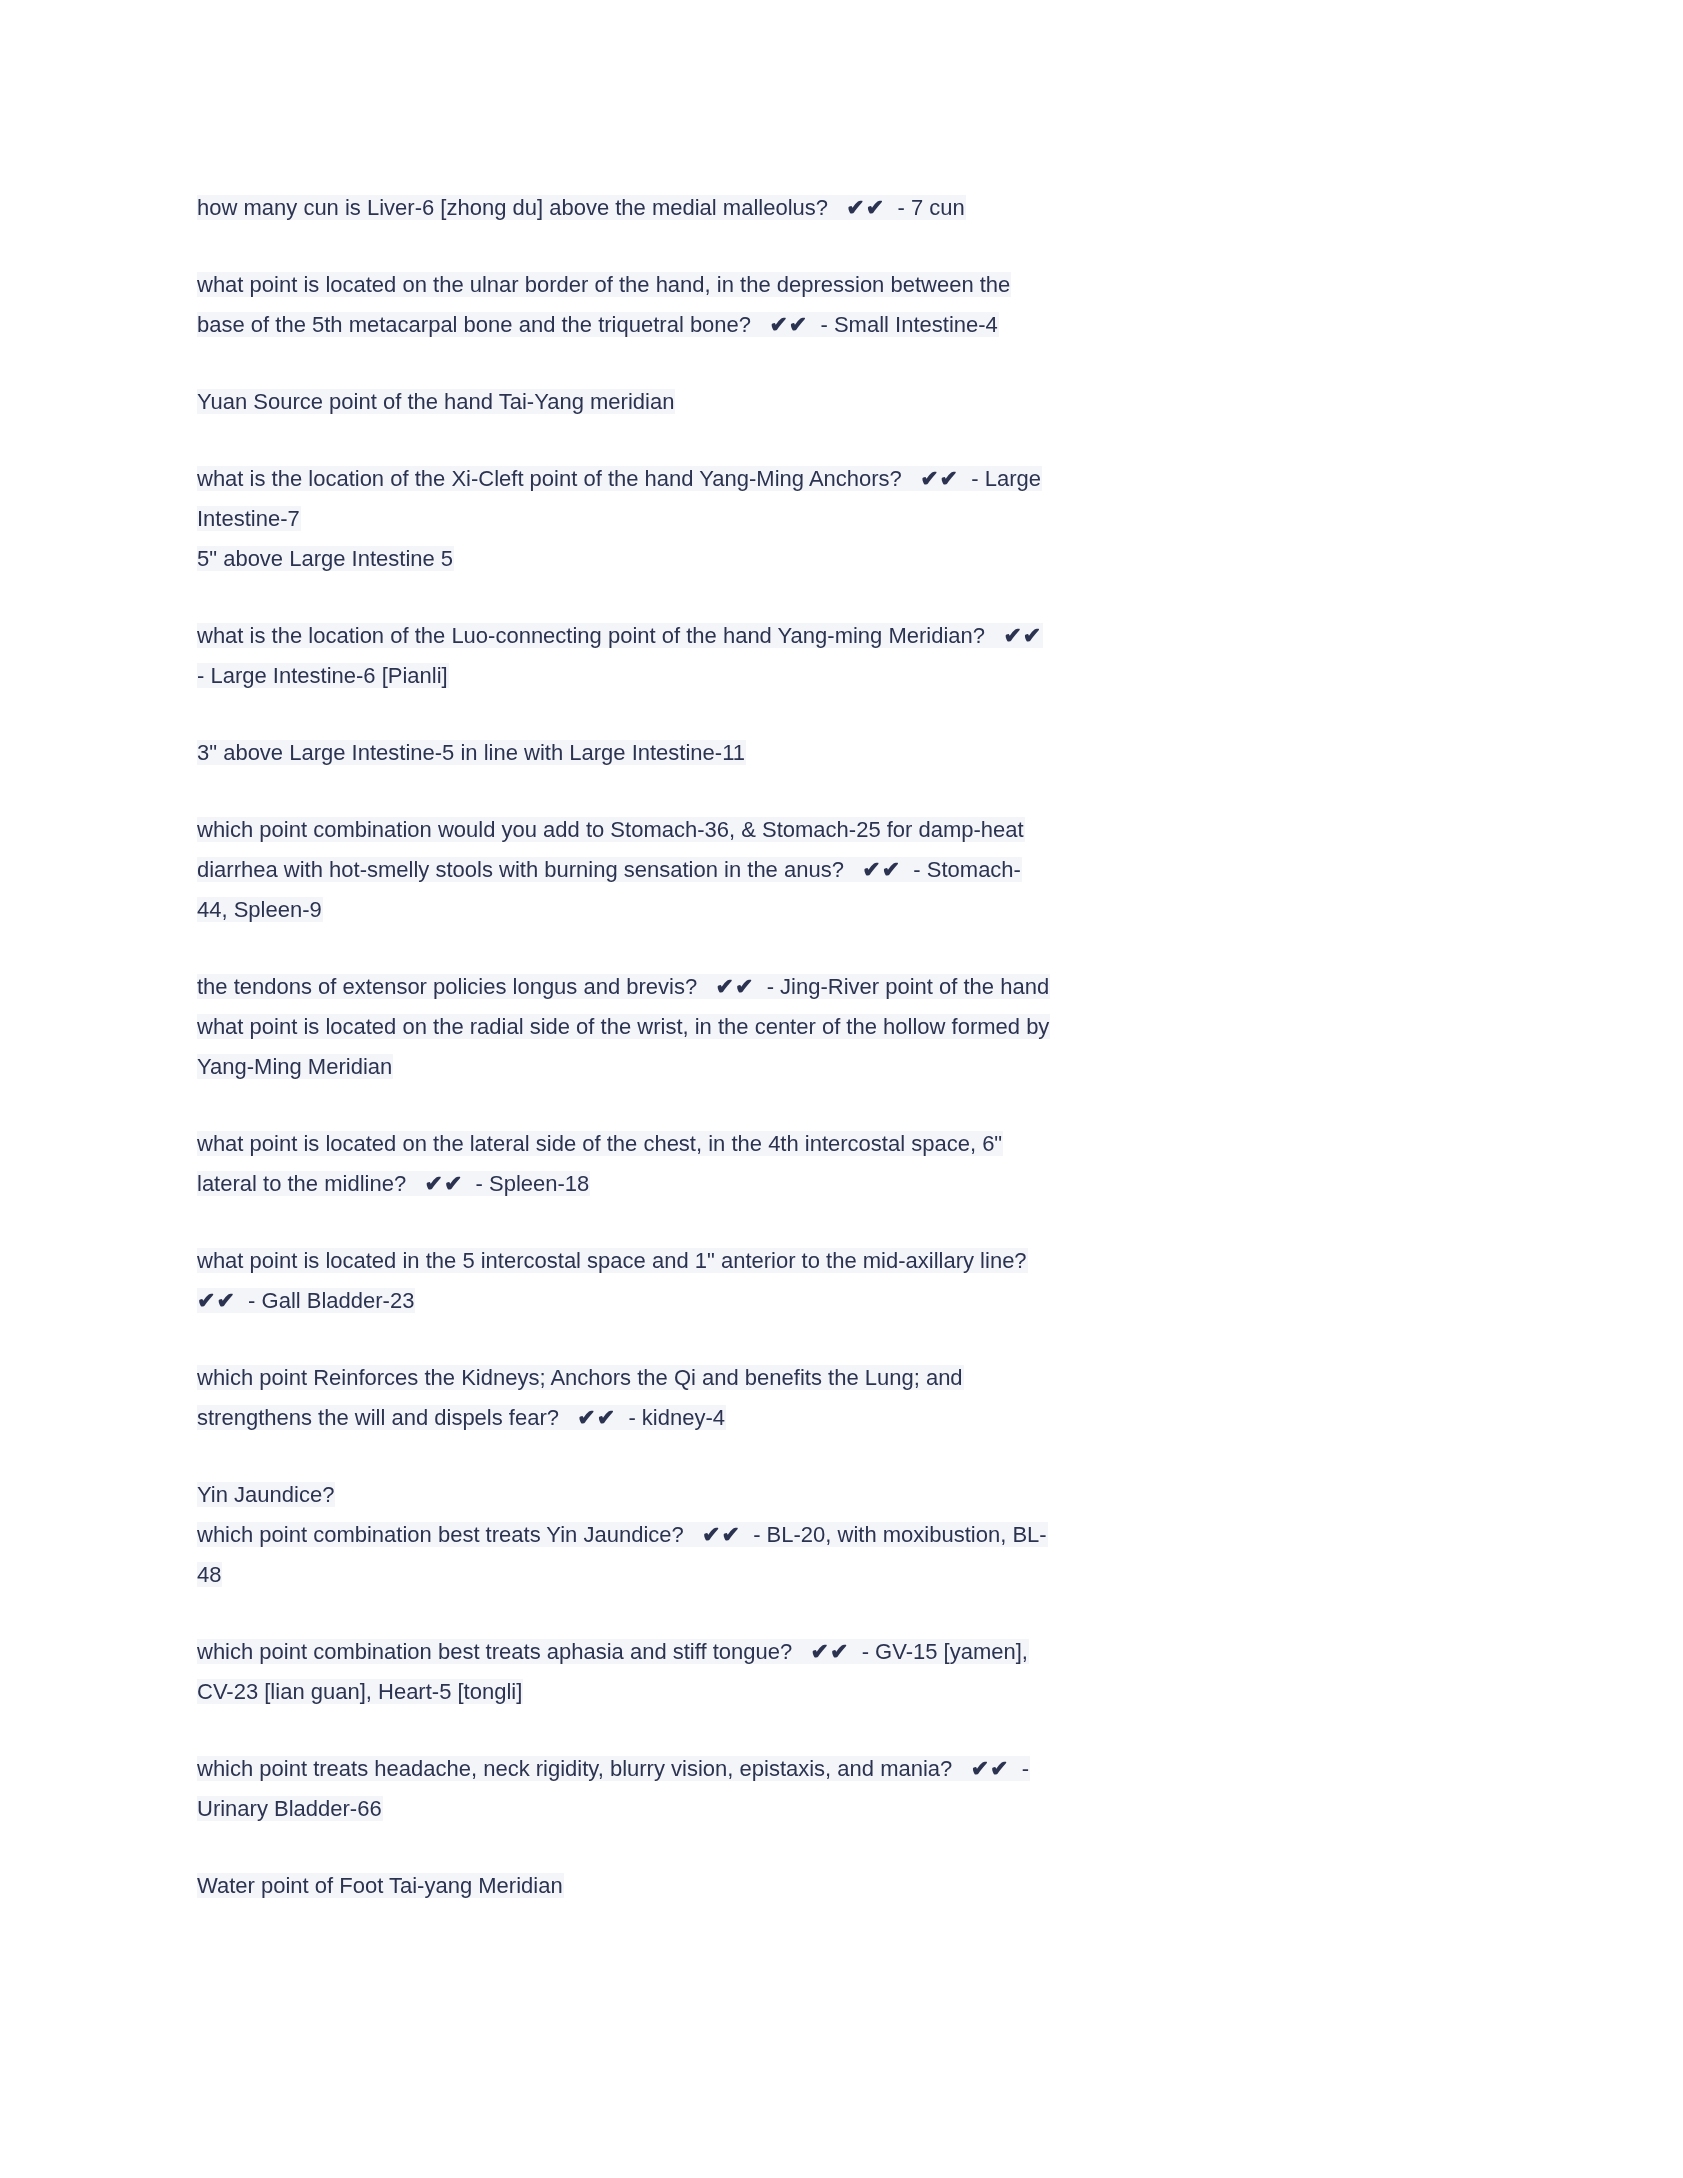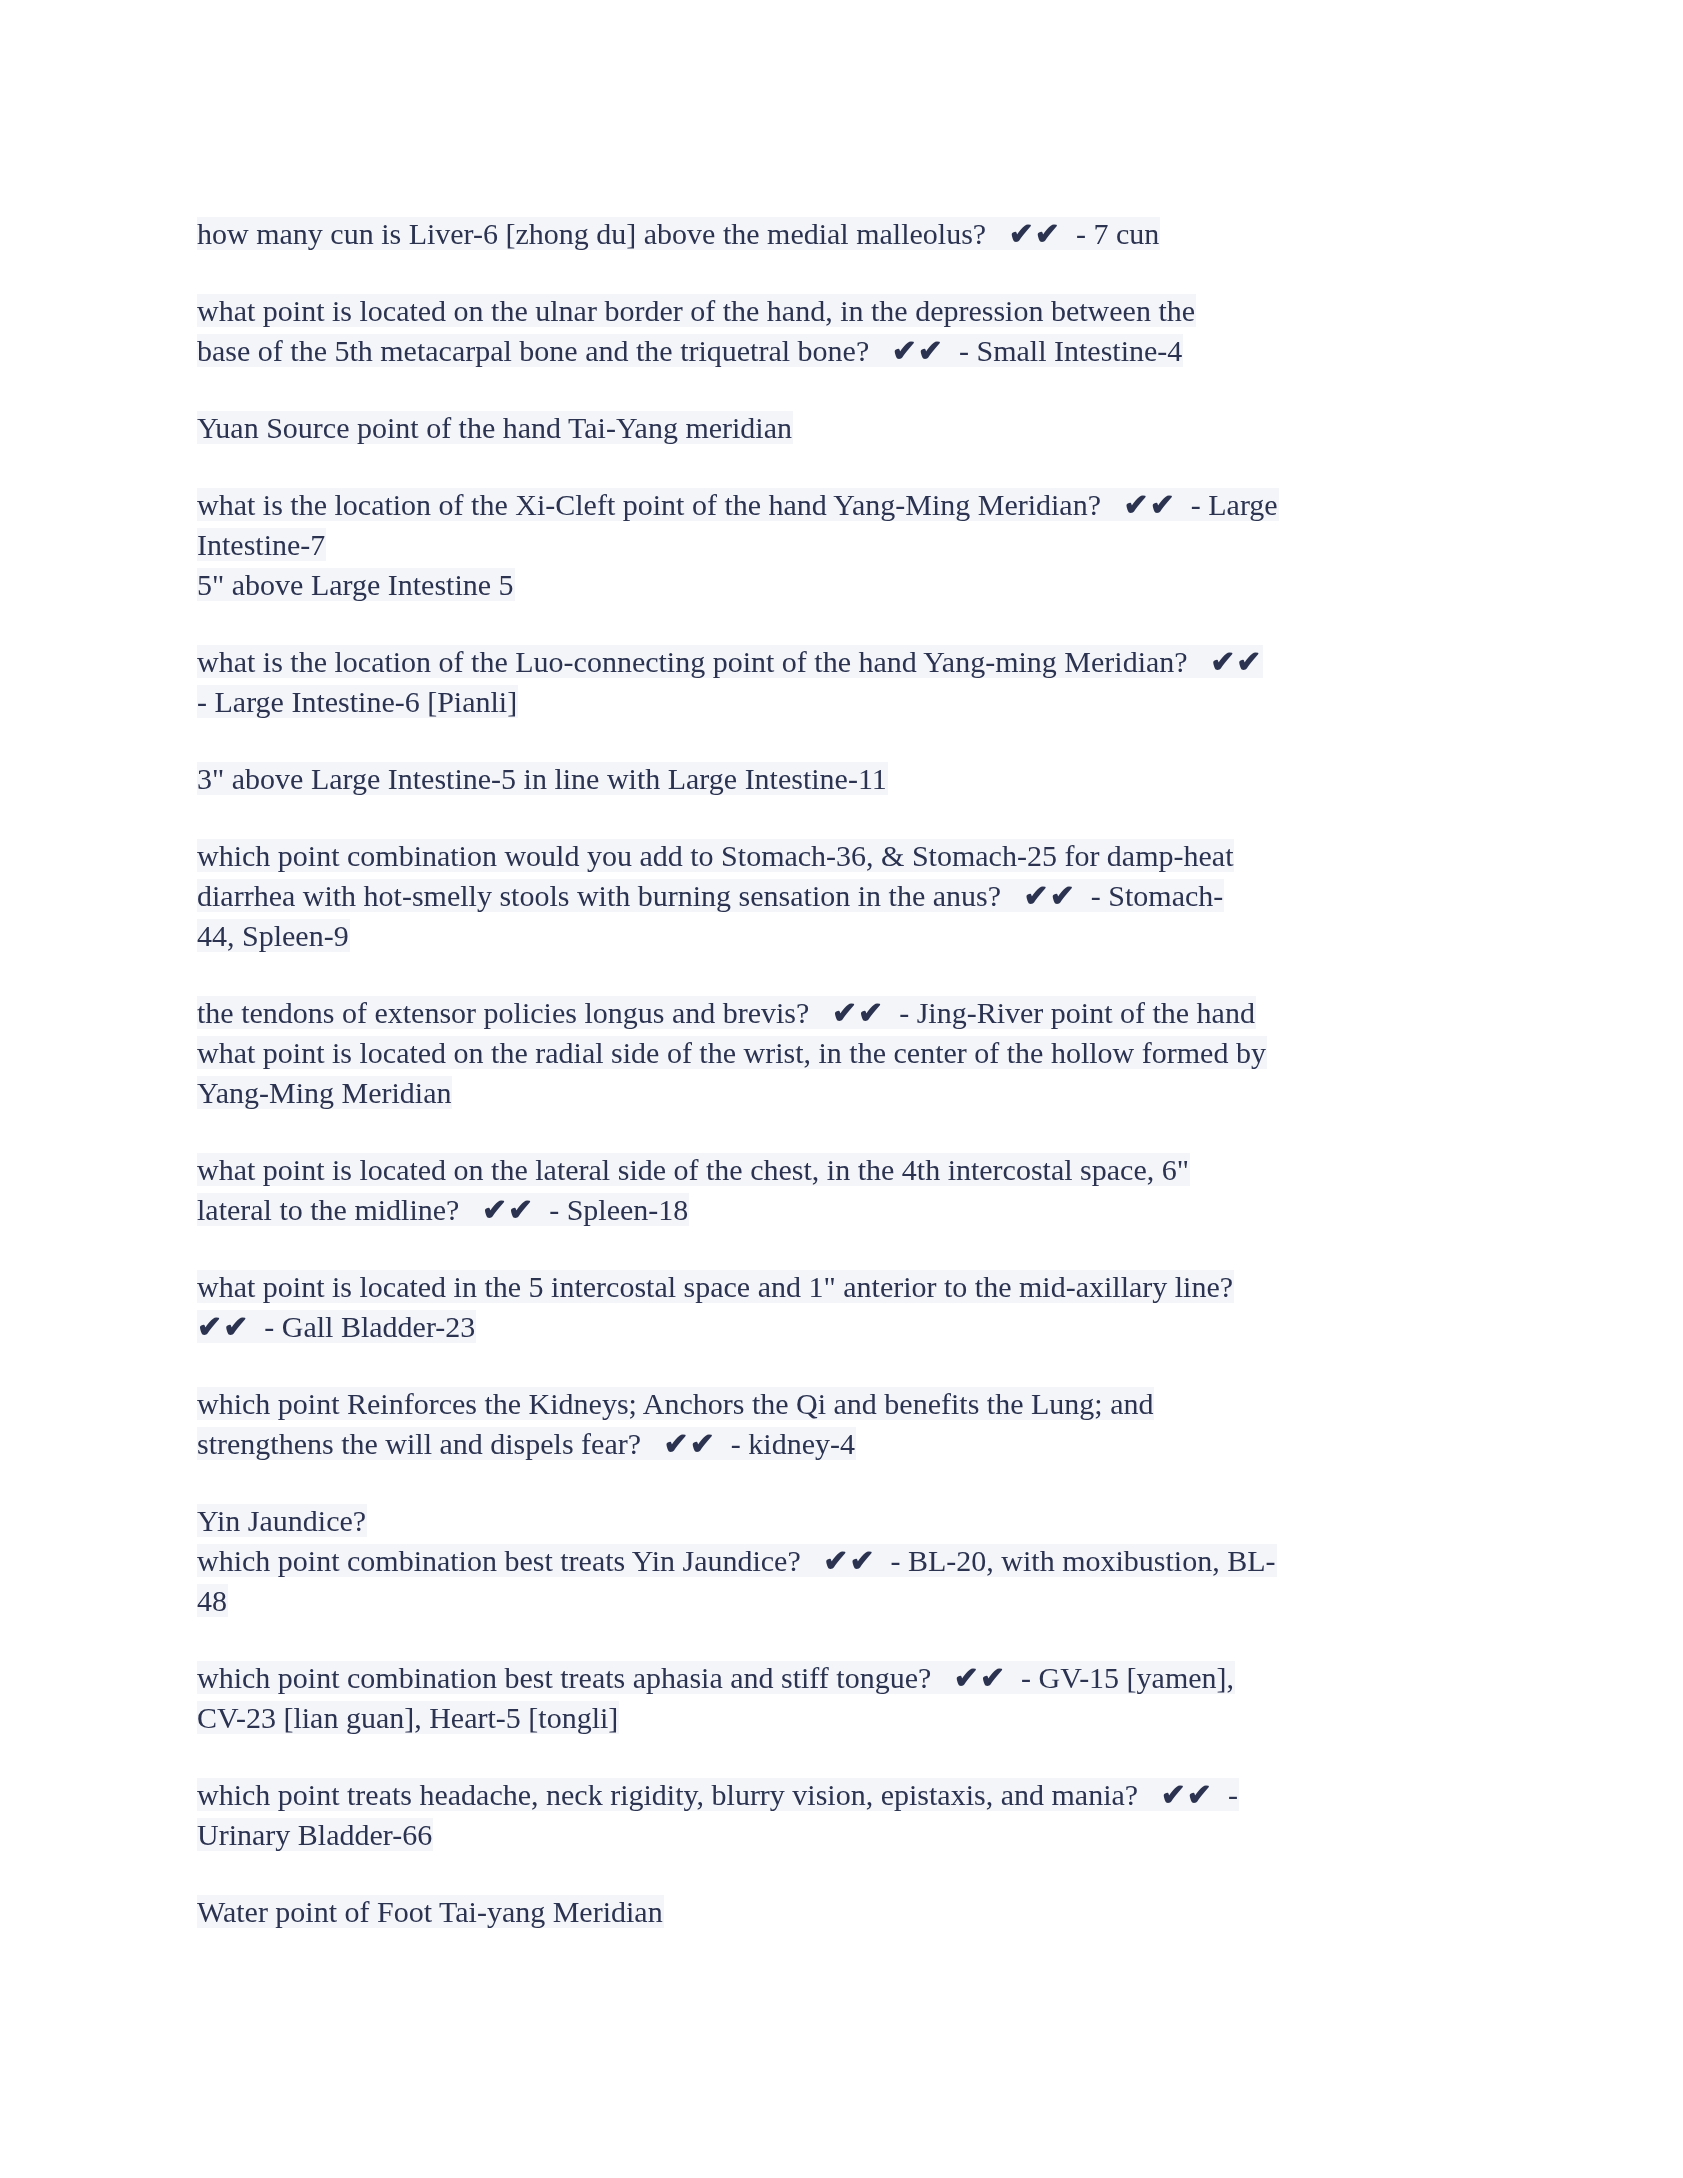--- a/index.html
+++ b/index.html
@@ -9,24 +9,24 @@
     }
     body {
       width: 1683px;
       height: 2178px;
       position: relative;
       overflow: hidden;
     }
     .page {
       position: absolute;
       left: 197px;
-      top: 214px;
+      top: 188px;
       width: 1297px;
-      font-family: Liberation Serif, serif;
-      font-size: 30px;
+      font-family: Liberation Sans, sans-serif;
+      font-size: 22px;
       line-height: 40px;
       color: #2b3350;
     }
     .para {
       margin: 0 0 37px 0;
       white-space: nowrap;
     }
     .line {
       display: block;
       height: 40px;
@@ -48,21 +48,21 @@
       <span class="line"><span class="hl"><span style="white-space: pre;">how many cun is Liver-6 [zhong du] above the medial malleolus?   </span><span class="check">✔✔</span><span style="white-space: pre;">  - 7 cun</span></span></span>
     </div>
     <div class="para">
       <span class="line"><span class="hl"><span style="white-space: pre;">what point is located on the ulnar border of the hand, in the depression between the</span></span></span>
       <span class="line"><span class="hl"><span style="white-space: pre;">base of the 5th metacarpal bone and the triquetral bone?   </span><span class="check">✔✔</span><span style="white-space: pre;">  - Small Intestine-4</span></span></span>
     </div>
     <div class="para">
       <span class="line"><span class="hl"><span style="white-space: pre;">Yuan Source point of the hand Tai-Yang meridian</span></span></span>
     </div>
     <div class="para">
-      <span class="line"><span class="hl"><span style="white-space: pre;">what is the location of the Xi-Cleft point of the hand Yang-Ming Meridian?   </span><span class="check">✔✔</span><span style="white-space: pre;">  - Large</span></span></span>
+      <span class="line"><span class="hl"><span style="white-space: pre;">what is the location of the Xi-Cleft point of the hand Yang-Ming Anchors?   </span><span class="check">✔✔</span><span style="white-space: pre;">  - Large</span></span></span>
       <span class="line"><span class="hl"><span style="white-space: pre; text-align: right;">Intestine-7</span></span></span>
       <span class="line"><span class="hl"><span style="white-space: pre;">5" above Large Intestine 5</span></span></span>
     </div>
     <div class="para">
       <span class="line"><span class="hl"><span style="white-space: pre;">what is the location of the Luo-connecting point of the hand Yang-ming Meridian?   </span><span class="check">✔✔</span><span style="white-space: pre;"></span></span></span>
       <span class="line"><span class="hl"><span style="white-space: pre;">- Large Intestine-6 [Pianli]</span></span></span>
     </div>
     <div class="para">
       <span class="line"><span class="hl"><span style="white-space: pre;">3" above Large Intestine-5 in line with Large Intestine-11</span></span></span>
     </div>

